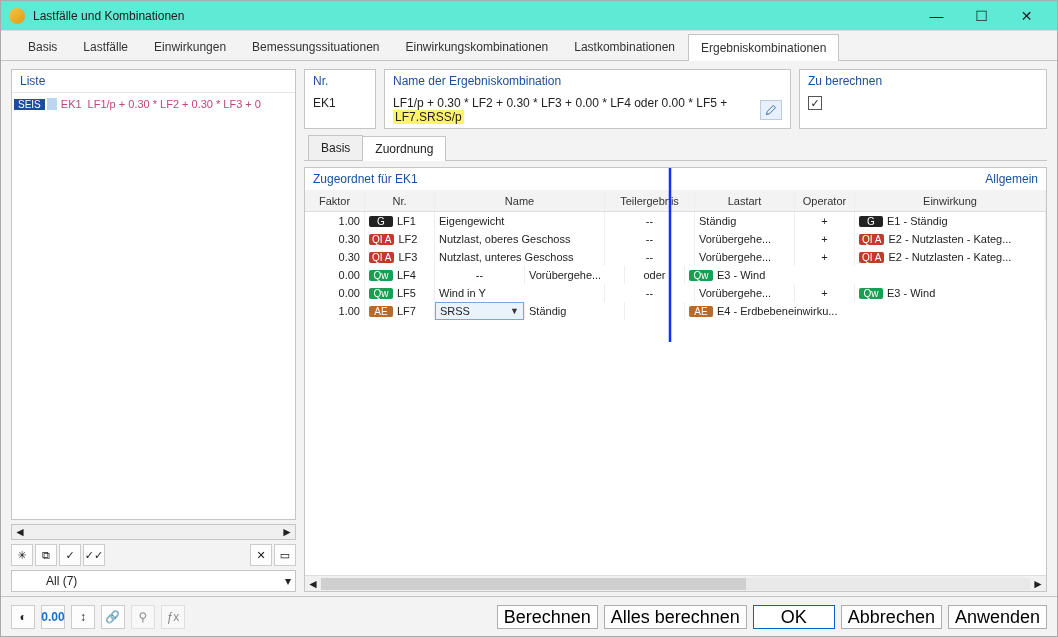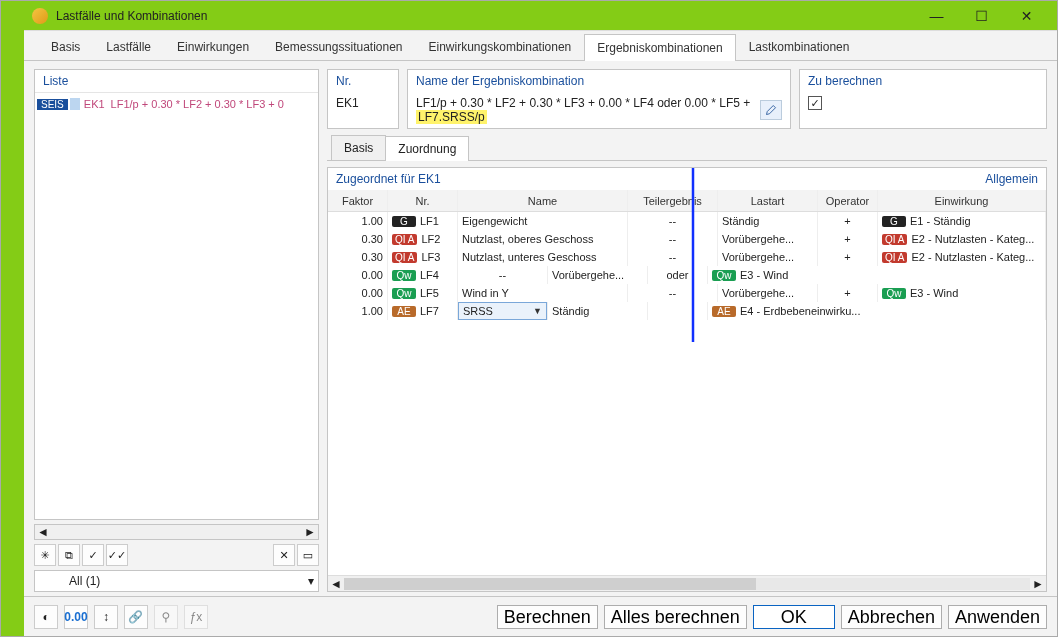--- a/index.html
+++ b/index.html
@@ -1,18 +1,18 @@
 <!DOCTYPE html>
 <html><head>
 <meta charset="utf-8">
 <style>
   * { box-sizing: border-box; }
   html, body { margin:0; padding:0; font-family: "Segoe UI", Tahoma, sans-serif; font-size:12px; color:#222; }
   body { background:#fff; }
-  .window { width:1058px; height:637px; border:1px solid #aaa; display:flex; flex-direction:column; position:relative; background:#84cc16;padding-left:23px;}
+  .window { width:1058px; height:637px; border:1px solid #aaa; display:flex; flex-direction:column; position:relative; background:#5eead4;}
   .titlebar { height:30px; display:flex; align-items:center; padding:0 8px; border-bottom:1px solid #ddd;}
   .titlebar .icon { width:16px; height:16px; margin-right:8px; background:linear-gradient(135deg,#f5c542,#e09a18); border-radius:50%; display:inline-block;}
   .titlebar .title { flex:1; font-size:12px; }
   .winbtns { display:flex; gap:0; }
   .winbtn { width:45px; height:29px; display:flex; align-items:center; justify-content:center; font-family:sans-serif; font-size:14px; }
   .tabbar { height:30px; display:flex; align-items:flex-end; padding:0 14px; border-bottom:1px solid #c5c5c5; background:#f3f3f3; gap:0;}
   .tab { padding:6px 12px 6px 12px; font-size:12px; color:#333; border:1px solid transparent; border-bottom:none; cursor:pointer;}
   .tab.active { background:#fff; border-color:#c5c5c5; position:relative; top:1px;}
   .content { flex:1; display:flex; padding:8px 10px 4px 10px; gap:8px; overflow:hidden; background:#f3f3f3;}
   .leftpanel { width:285px; display:flex; flex-direction:column; }
@@ -91,22 +91,22 @@
       <div class="winbtn close">✕</div>
     </div>
   </div>
 
   <div class="tabbar">
     <div class="tab">Basis</div>
     <div class="tab">Lastfälle</div>
     <div class="tab">Einwirkungen</div>
     <div class="tab">Bemessungssituationen</div>
     <div class="tab">Einwirkungskombinationen</div>
+    <div class="tab">Lastkombinationen</div>
     <div class="tab active">Ergebniskombinationen</div>
-    <div class="tab">Lastkombinationen</div>
   </div>
 
   <div class="content">
 
     <div class="leftpanel">
       <div class="panelbox" style="flex:1; display:flex; flex-direction:column;">
         <div class="panelheader">Liste</div>
         <div class="listarea">
           <div class="listrow">
             <span class="seis">SEIS</span>
@@ -124,21 +124,21 @@
         <div class="tbbtn">✳</div>
         <div class="tbbtn">⧉</div>
         <div class="tbbtn">✓</div>
         <div class="tbbtn">✓✓</div>
         <div class="tbbtn spacer" style="flex:1"></div>
         <div class="tbbtn">✕</div>
         <div class="tbbtn">▭</div>
       </div>
       <div class="filterbar">
         <span style="width:30px"></span>
-        <span>All (1)</span>
+        <span>All (7)</span>
         <span class="dd">▾</span>
       </div>
     </div>
 
     <div class="rightpanel">
 
       <div class="toprow">
         <div class="nrbox">
           <div class="boxlabel">Nr.</div>
           <div class="boxvalue">EK1</div>

